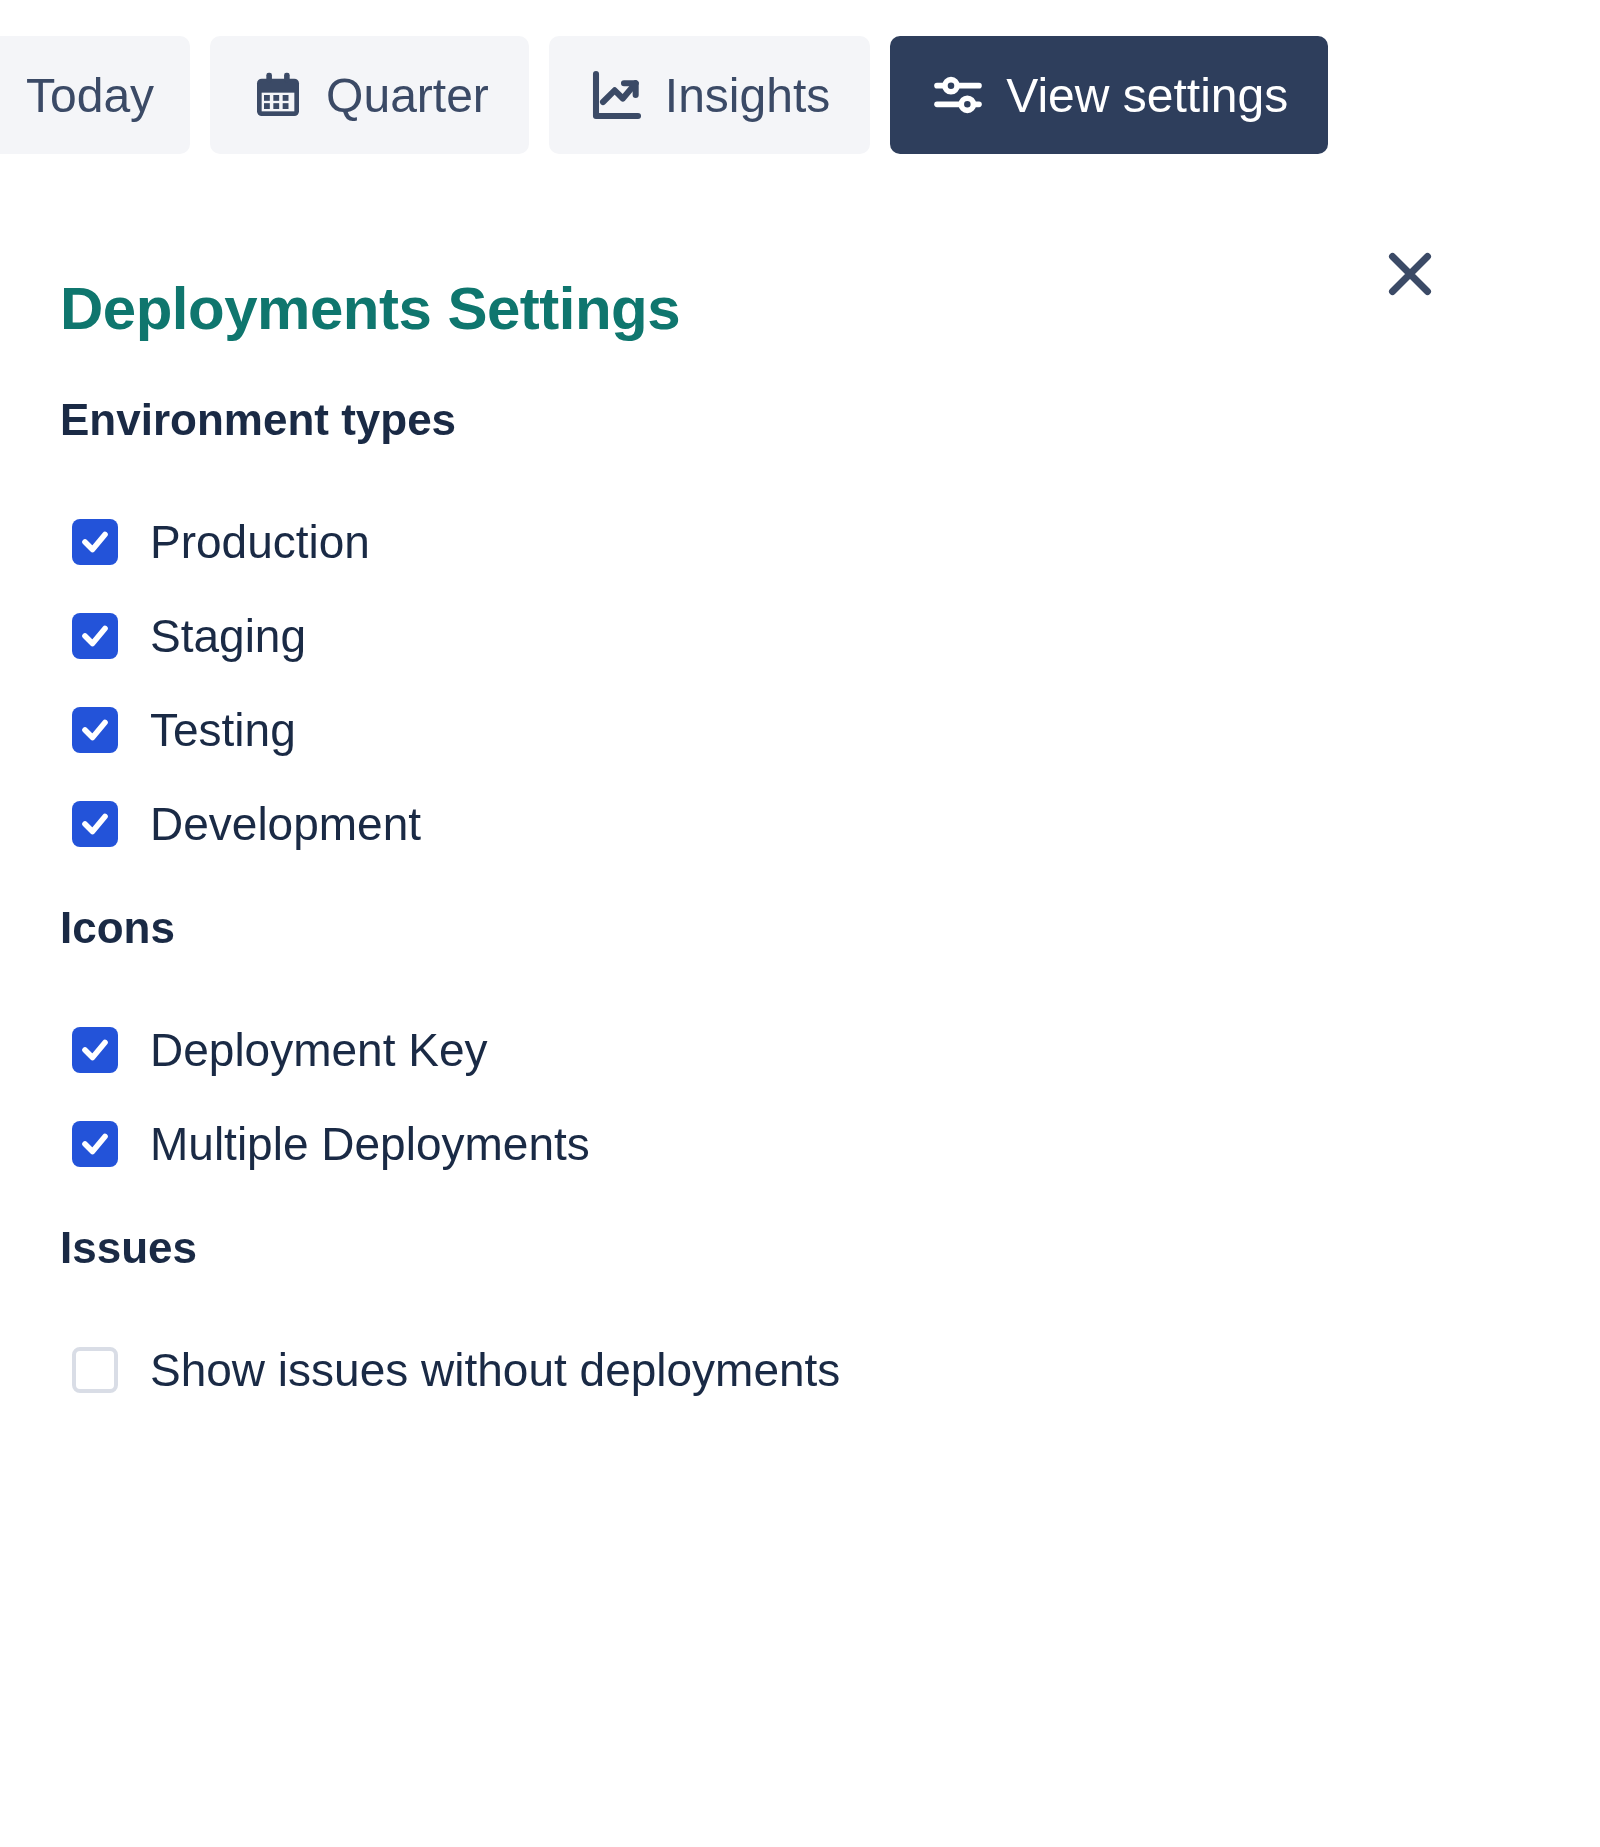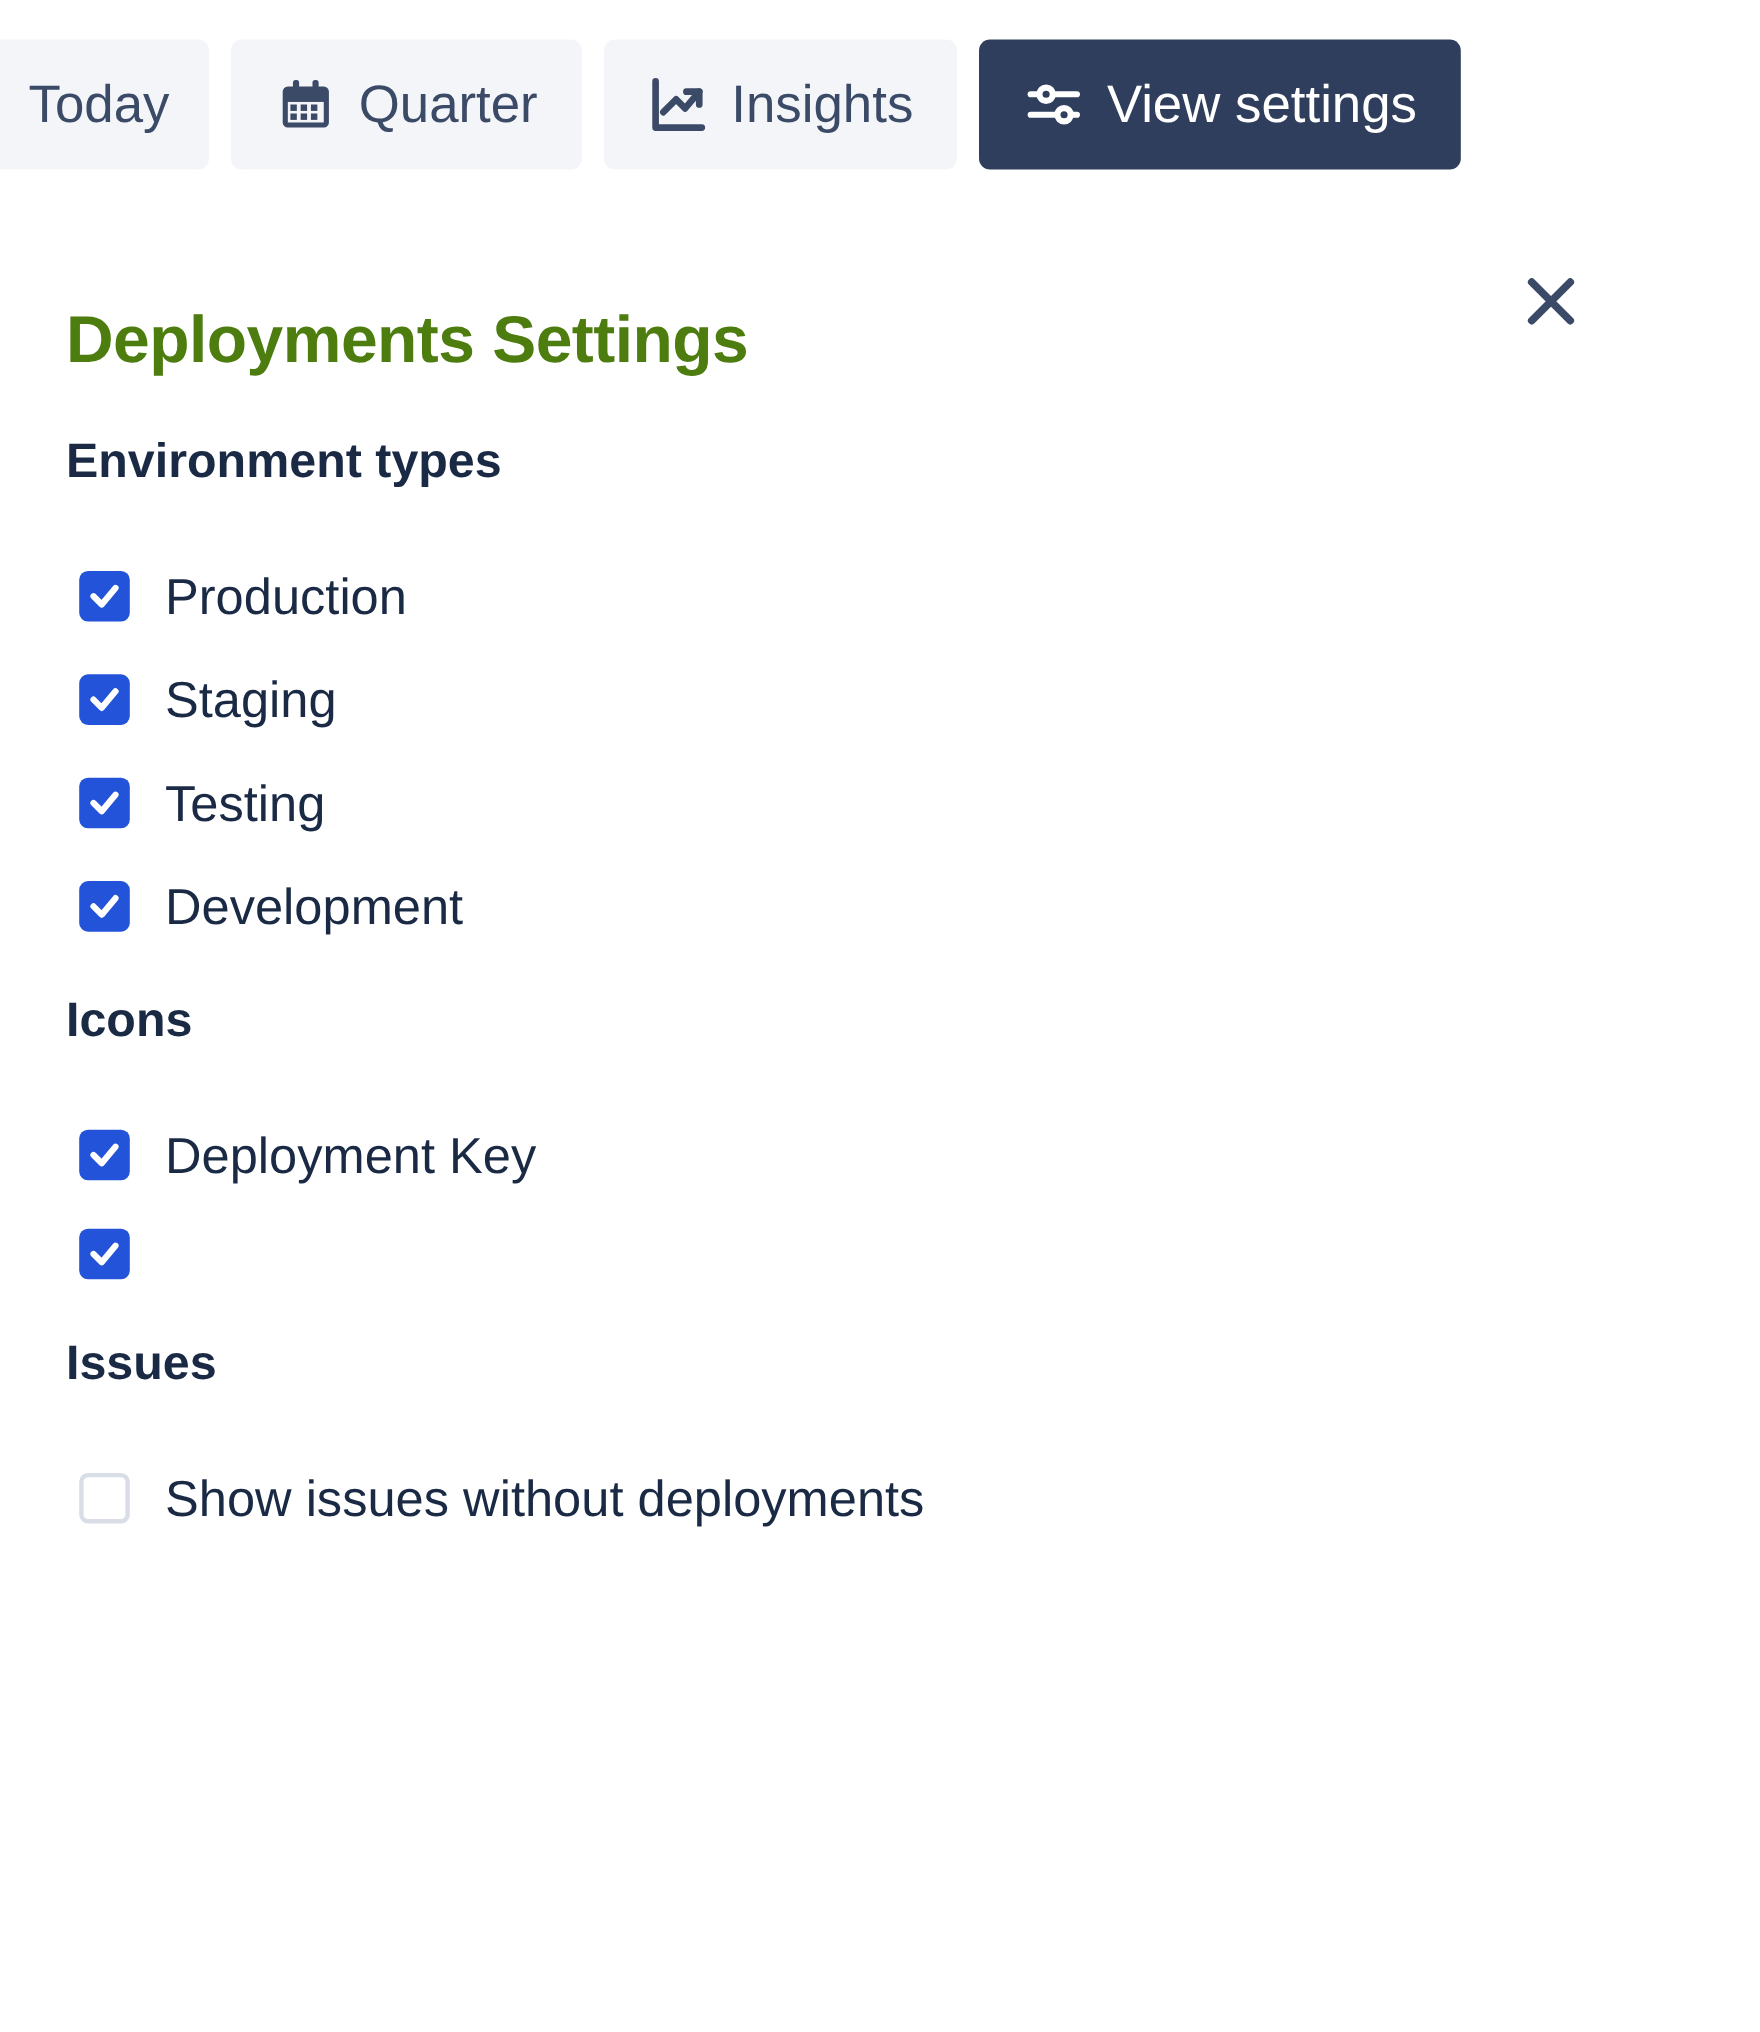--- a/index.html
+++ b/index.html
@@ -45,21 +45,21 @@
     .panel {
       padding: 120px 60px 0 60px;
       width: 1500px;
     }
     .panel-header {
       display: flex;
       justify-content: space-between;
       align-items: flex-start;
     }
     .panel-title {
-      color: #4d7c0f;
+      color: #0f766e;
       font-size: 60px;
       font-weight: 700;
       letter-spacing: -0.5px;
     }
     .close-btn {
       background: none;
       border: none;
       cursor: pointer;
       color: #3b4a66;
       padding: 0;
@@ -212,20 +212,21 @@
           </svg>
       </span>
       <span class="check-label">Deployment Key</span>
     </div>
     <div class="check-row">
       <span class="checkbox checked">
         <svg width="30" height="30" viewBox="0 0 24 24">
             <path d="M4 12 L10 18 L20 6" stroke="#ffffff" stroke-width="4.5" fill="none" stroke-linecap="round" stroke-linejoin="round"></path>
           </svg>
       </span>
+      <span class="check-label">Multiple Deployments</span>
     </div>
   </div>
 
   <div class="section">
     <h3>Issues</h3>
 
     <div class="check-row">
       <span class="checkbox unchecked"></span>
       <span class="check-label">Show issues without deployments</span>
     </div>

